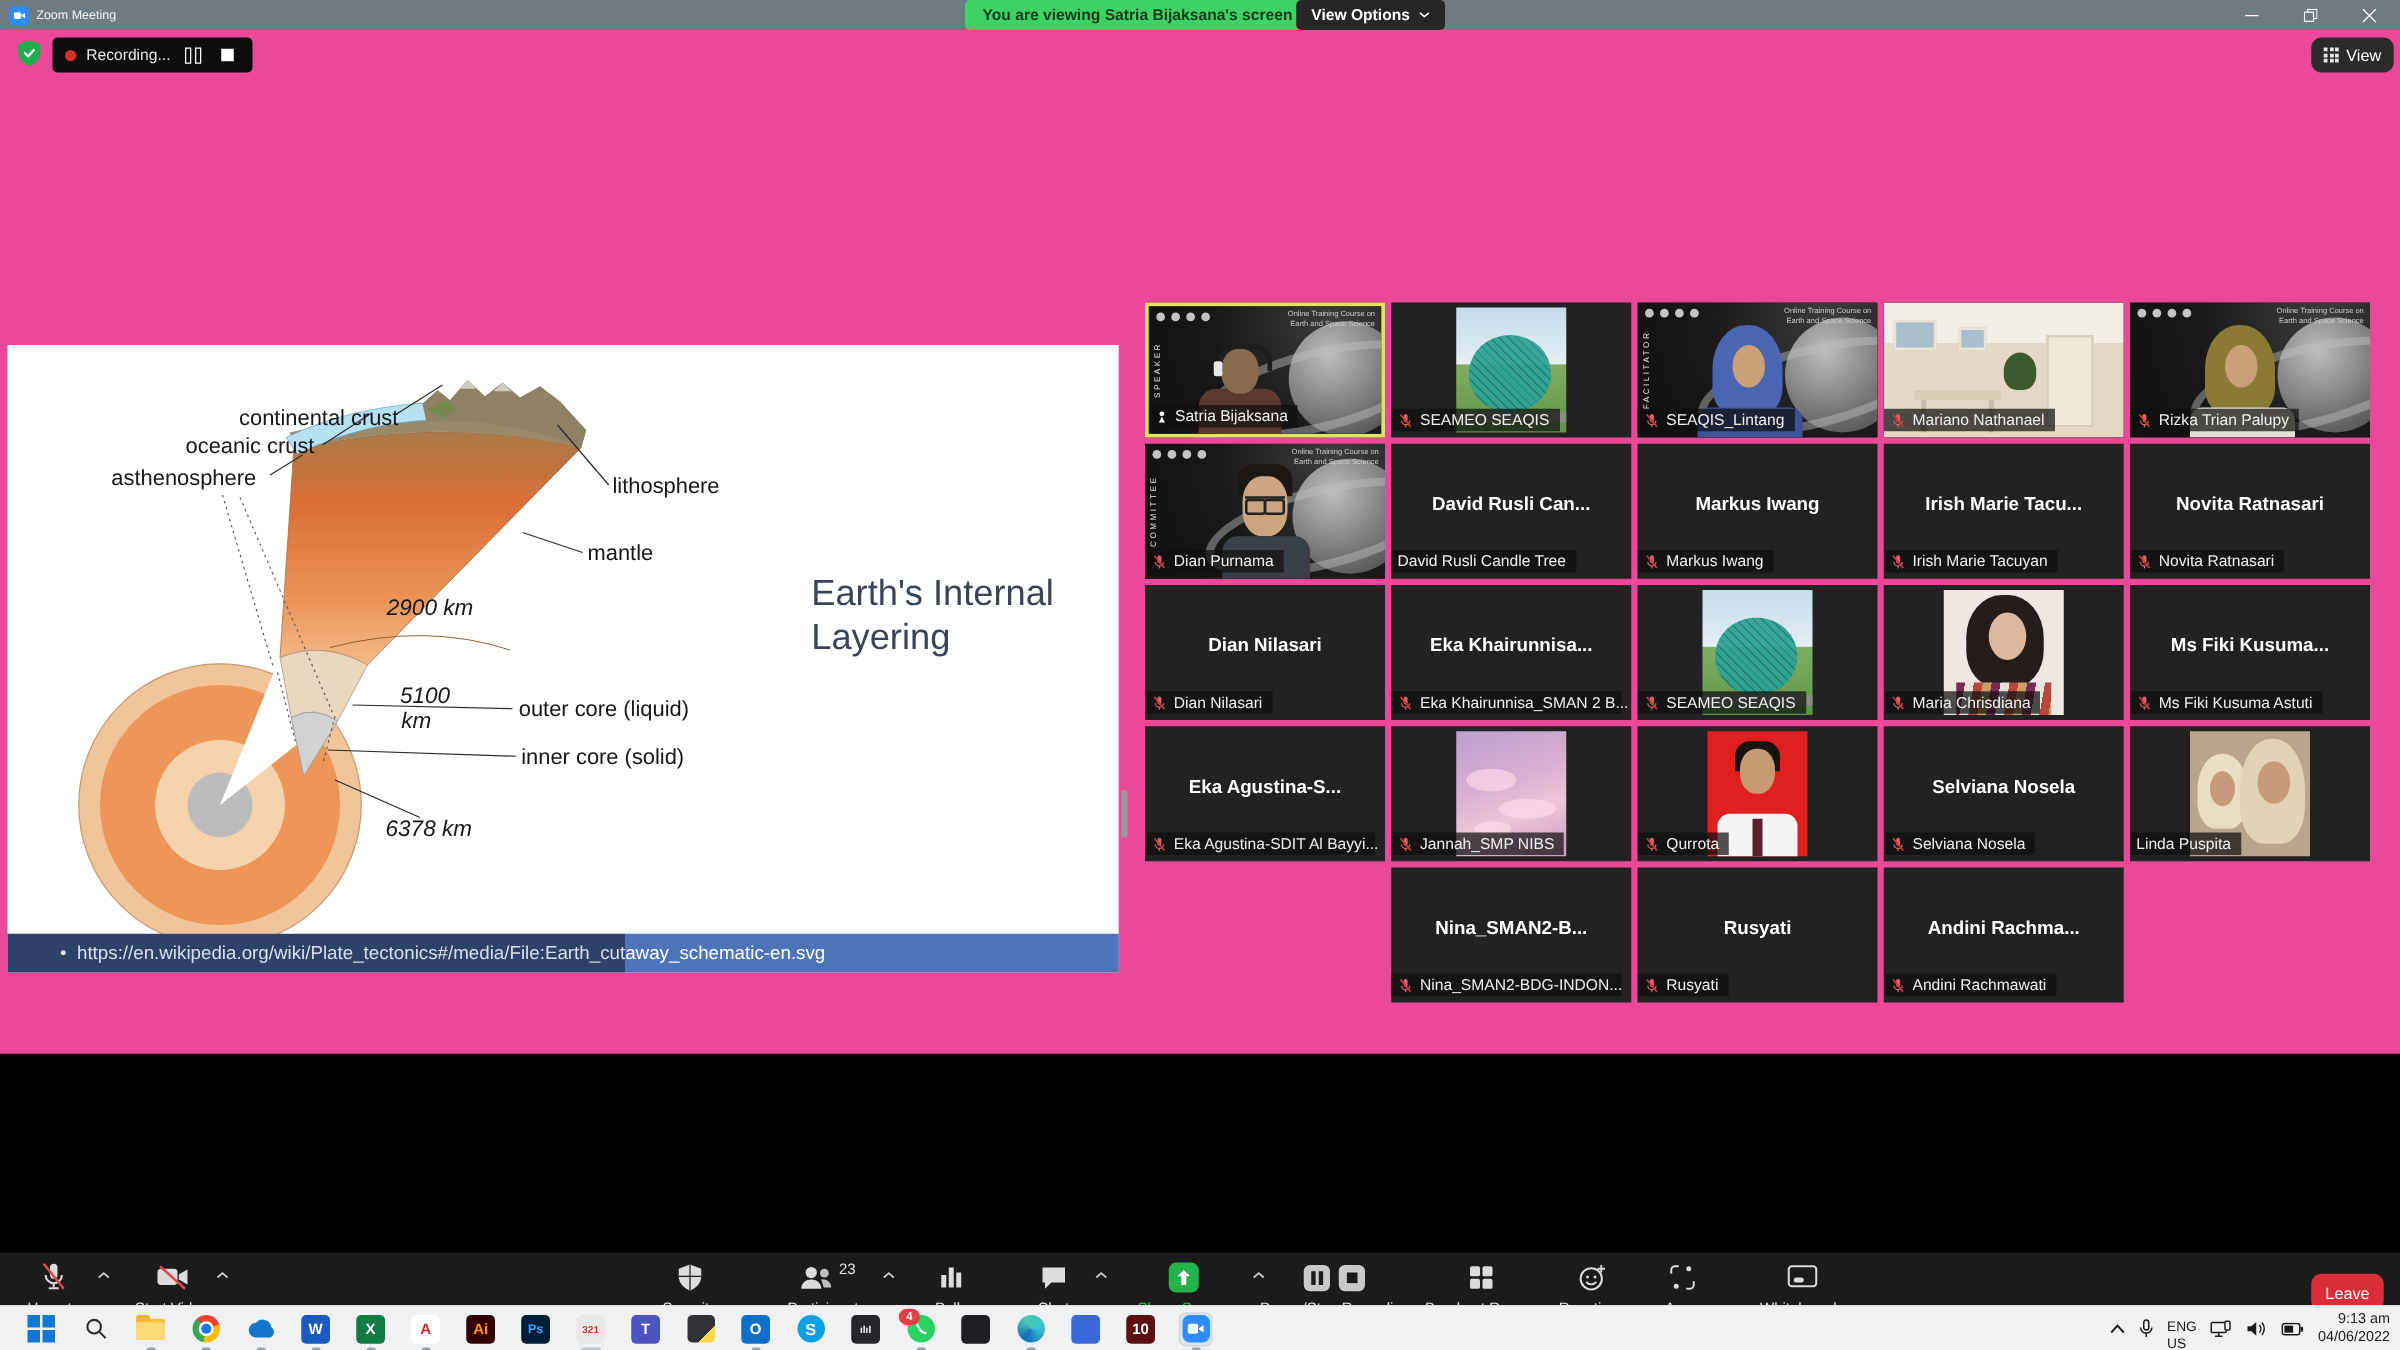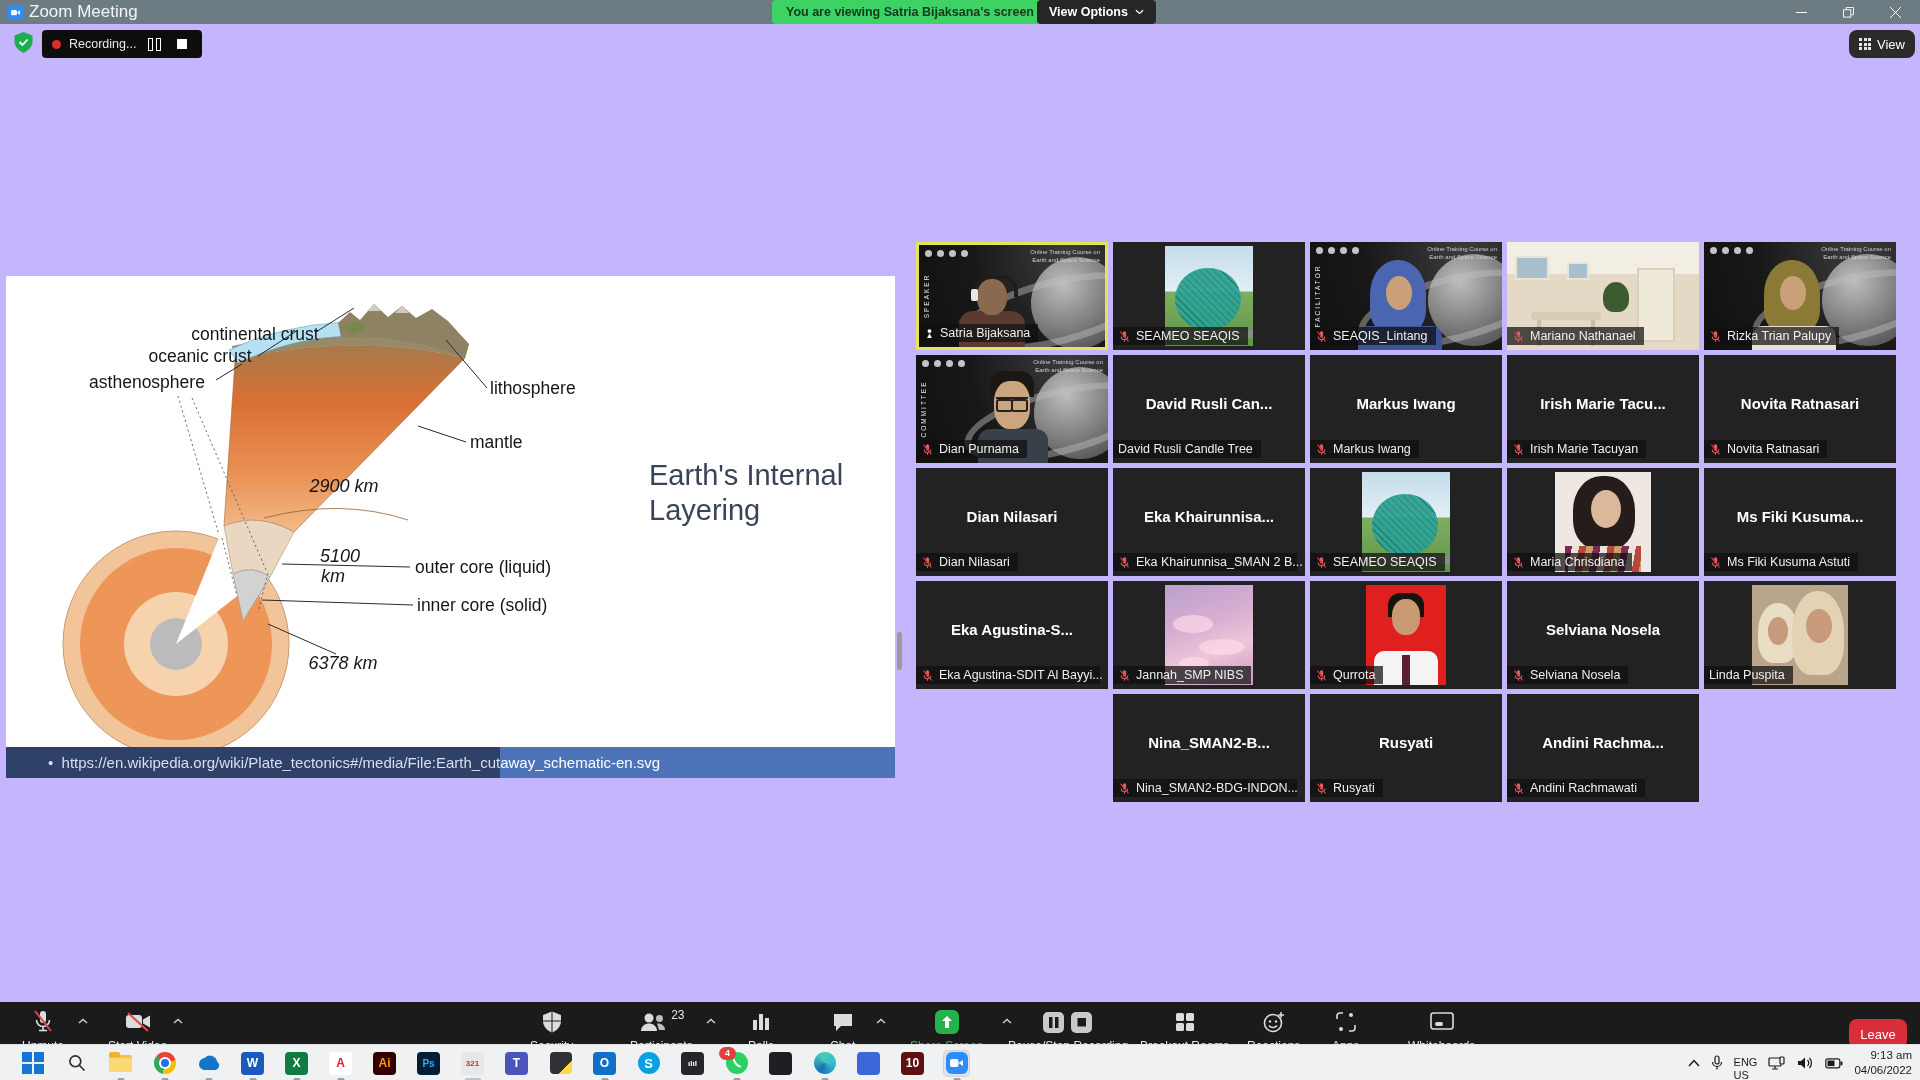--- a/index.html
+++ b/index.html
@@ -1,30 +1,30 @@
 <!DOCTYPE html>
 <html><head>
 <meta charset="utf-8">
 <style>
   html,body{margin:0;padding:0;background:#000;}
   body{width:1920px;height:1080px;position:relative;overflow:hidden;
        font-family:"Liberation Sans","DejaVu Sans",sans-serif;-webkit-font-smoothing:antialiased;}
   
   .titlebar{position:absolute;left:0;top:0;width:1920px;height:24px;background:#6d7c82;display:flex;align-items:center;}
-  .tb-title{color:#f2f6f7;font-size:17px;margin-left:6px;}
+  .tb-title{color:#f2f6f7;font-size:10px;margin-left:6px;}
   .zoomapp{width:15px;height:15px;border-radius:3px;background:#2d8cff;margin-left:8px;display:flex;align-items:center;justify-content:center;}
   .banner{position:absolute;left:772px;top:0;height:24px;padding:0 14px;background:#3ed164;border-radius:4px;
           color:#143a1d;font-size:12.5px;font-weight:bold;display:flex;align-items:center;}
   .banner-tab{position:absolute;left:862px;top:0;width:84px;height:8px;background:#7fe39b;border-radius:0 0 4px 4px;}
   .viewopts{position:absolute;left:1037px;top:0;height:24px;background:#262626;border-radius:4px;padding:0 12px;
             color:#fff;font-size:12.5px;font-weight:bold;display:flex;align-items:center;gap:7px;}
   .winbtn{position:absolute;top:0;width:46px;height:24px;display:flex;align-items:center;justify-content:center;color:#fff;}
   .winbtn.min{left:1778px}.winbtn.max{left:1825px}.winbtn.cls{left:1872px}
   
-  .main{position:absolute;left:0;top:24px;width:1920px;height:1020px;background:#c4b5fd;}
+  .main{position:absolute;left:0;top:24px;width:1920px;height:819px;background:#ec4899;}
   
   .shield{position:absolute;left:14px;top:8px;}
   .recpill{position:absolute;left:42px;top:6px;height:28px;background:#0d0d0d;border-radius:4px;display:flex;align-items:center;padding:0 10px;gap:8px;}
   .recdot{width:9px;height:9px;border-radius:50%;background:#d93025;}
   .reclabel{color:#e8e8e8;font-size:12.5px;}
   .recbtn{width:20px;height:20px;display:flex;align-items:center;justify-content:center;}
   .pauseic i{display:inline-block;width:3px;height:11px;border:1px solid #fff;margin:0 1.5px;}
   .stopic i{display:inline-block;width:10px;height:10px;background:#fff;}
   .viewbtn{position:absolute;left:1849px;top:6px;height:28px;background:#2b2b2b;border-radius:8px;padding:0 10px;
            display:flex;align-items:center;gap:6px;color:#fff;font-size:13px;}

